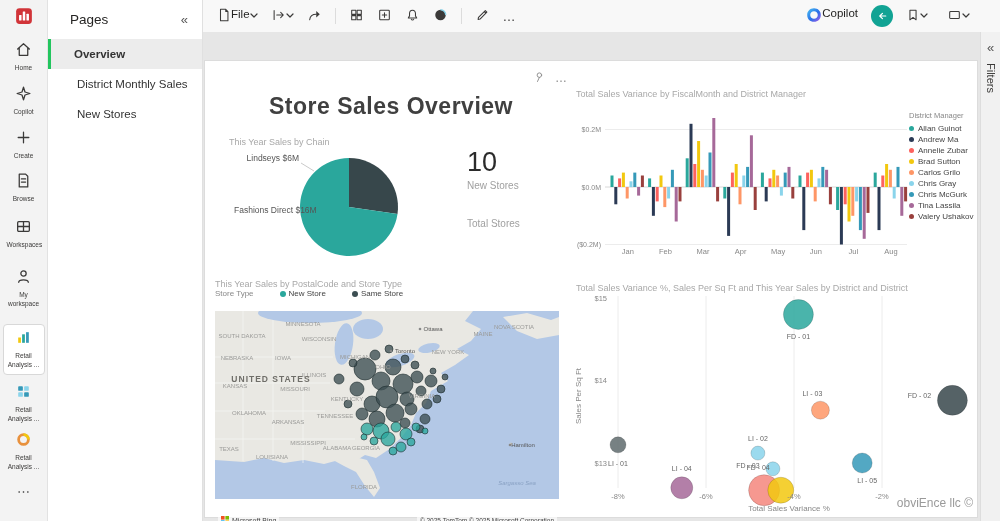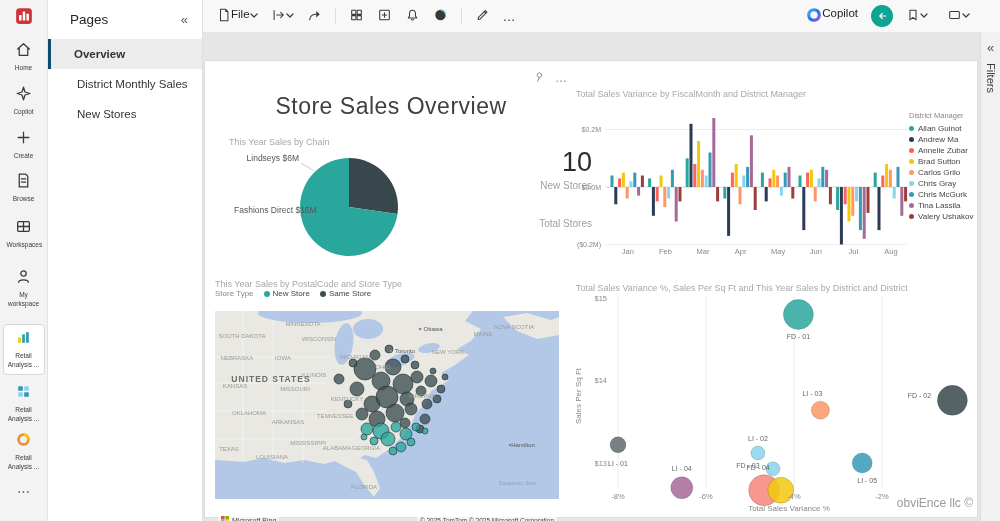--- a/index.html
+++ b/index.html
@@ -16,49 +16,49 @@
   .rlabel.wrap{width:34px}
   .rail-item.card{background:#fff;border:1px solid #d8d8d8;border-radius:4px;padding:4px 0;width:42px}.mt12{margin-top:12px}.mt14{margin-top:14px}.mt16{margin-top:16px}.mt18{margin-top:18px}.mt8{margin-top:8px}
   .rail-more{margin-top:12px;font-size:13px;color:#444;cursor:pointer}
 
   
   #pages{flex:0 0 155px;background:#fff;border-right:1px solid #e0e0e0;display:flex;flex-direction:column}
   .pages-header{display:flex;justify-content:space-between;align-items:center;padding:12px 14px 12px 22px}
   .pages-title{font-size:13.5px;font-weight:400;color:#252423}
   .collapse-glyph{font-size:13px;color:#555;cursor:pointer}
   .page-item{padding:9px 8px 9px 26px;font-size:11.5px;color:#333;cursor:pointer;border-left:3px solid transparent}
-  .page-item.selected{background:#ececec;border-left:3px solid #0c4a6e;font-weight:700;padding-left:23px}
+  .page-item.selected{background:#ececec;border-left:3px solid #22c55e;font-weight:700;padding-left:23px}
 
   
   #main{flex:1;display:flex;flex-direction:column;min-width:0}
   #topbar{flex:0 0 32px;background:#f8f8f8;display:flex;align-items:center;padding:0 8px;gap:1px}
   .tb-btn{display:flex;align-items:flex-start;border:none;background:transparent;font-size:11.5px;color:#252423;padding:4px 6px;border-radius:3px;cursor:pointer;font-family:inherit}
   .sep{width:1px;height:16px;background:#dcdcdc;margin:0 6px}
   .tb-right{margin-left:auto;display:flex;align-items:center;gap:7px;padding-right:16px}
   .teal-badge{width:22px;height:22px;border-radius:50%;background:#11a394;display:flex;align-items:center;justify-content:center;cursor:pointer}
   .more-glyph{font-size:13px;color:#3b3a39;letter-spacing:1px}
 
   #content{flex:1;display:flex;min-height:0}
   #canvas{flex:1;position:relative;background:#e6e6e6;min-width:0}
   #tooltip{position:absolute;top:5px;right:3px;background:#fff;border:1px solid #cfcfcf;box-shadow:0 3px 8px rgba(0,0,0,.25);padding:5px 10px;font-size:11px;color:#333;z-index:10;border-radius:2px;white-space:nowrap}
 
   #page{position:absolute;left:1px;top:28px;width:774px;height:458px;background:#fff;border:1px solid #dcdcdc}
   .vis-hover{position:absolute;left:328px;top:8px;display:flex;gap:10px;align-items:center;color:#777}
-  #report-title{position:absolute;left:46px;top:32px;width:280px;text-align:center;font-size:23px;font-weight:400;color:#404040;letter-spacing:.5px}
+  #report-title{position:absolute;left:46px;top:32px;width:280px;text-align:center;font-size:23px;font-weight:700;color:#404040;letter-spacing:.5px}
   .vtitle{position:absolute;font-size:9px;color:#a8a8a8;white-space:nowrap}
   #pie-svg{position:absolute;left:18px;top:86px}
-  .kpi{position:absolute;left:277px;width:110px;text-align:right}
+  .kpi{position:absolute;left:262px;width:110px;text-align:left}
   .kpi-value{font-size:27px;color:#2b2b2b}
   .kpi-label{font-size:10px;color:#a0a0a0;margin-top:2px}
   #col-svg{position:absolute;left:356px;top:38px}
   #col-legend{position:absolute;left:704px;top:50px;width:70px}
   .lg-title{font-size:7.5px;color:#888;margin-bottom:3px}
   .lg-row{display:flex;align-items:center;gap:4px;height:11px;font-size:8px;color:#444;white-space:nowrap}
   .lg-dot{width:5px;height:5px;border-radius:50%;flex:0 0 5px}
-  .map-legend{position:absolute;left:10px;top:228px;display:flex;gap:10px;align-items:center;font-size:8px;color:#444}
+  .map-legend{position:absolute;left:10px;top:228px;display:flex;gap:26px;align-items:center;font-size:8px;color:#444}
   .map-legend .lg-t{color:#888}
   .dot{width:6px;height:6px;border-radius:50%;display:inline-block;margin-right:3px;vertical-align:middle}
   #map-box{position:absolute;left:10px;top:250px;width:344px;height:216px}
   .map-brand{position:absolute;left:3px;bottom:2px;display:flex;align-items:center;gap:3px;font-size:7px;color:#444;background:rgba(255,255,255,.65);padding:1px 3px}
   .map-attrib{position:absolute;right:2px;bottom:2px;font-size:6.5px;color:#444;background:rgba(255,255,255,.65);padding:1px 3px}
   #scatter-svg{position:absolute;left:366px;top:230px}
   #page-footer{position:absolute;right:4px;bottom:7px;font-size:12px;color:#9a9a9a}
 
   
   #filterstrip{flex:0 0 20px;background:#f1f1f1;border-left:1px solid #ddd;display:flex;flex-direction:column;align-items:center;padding-top:8px;gap:8px}

